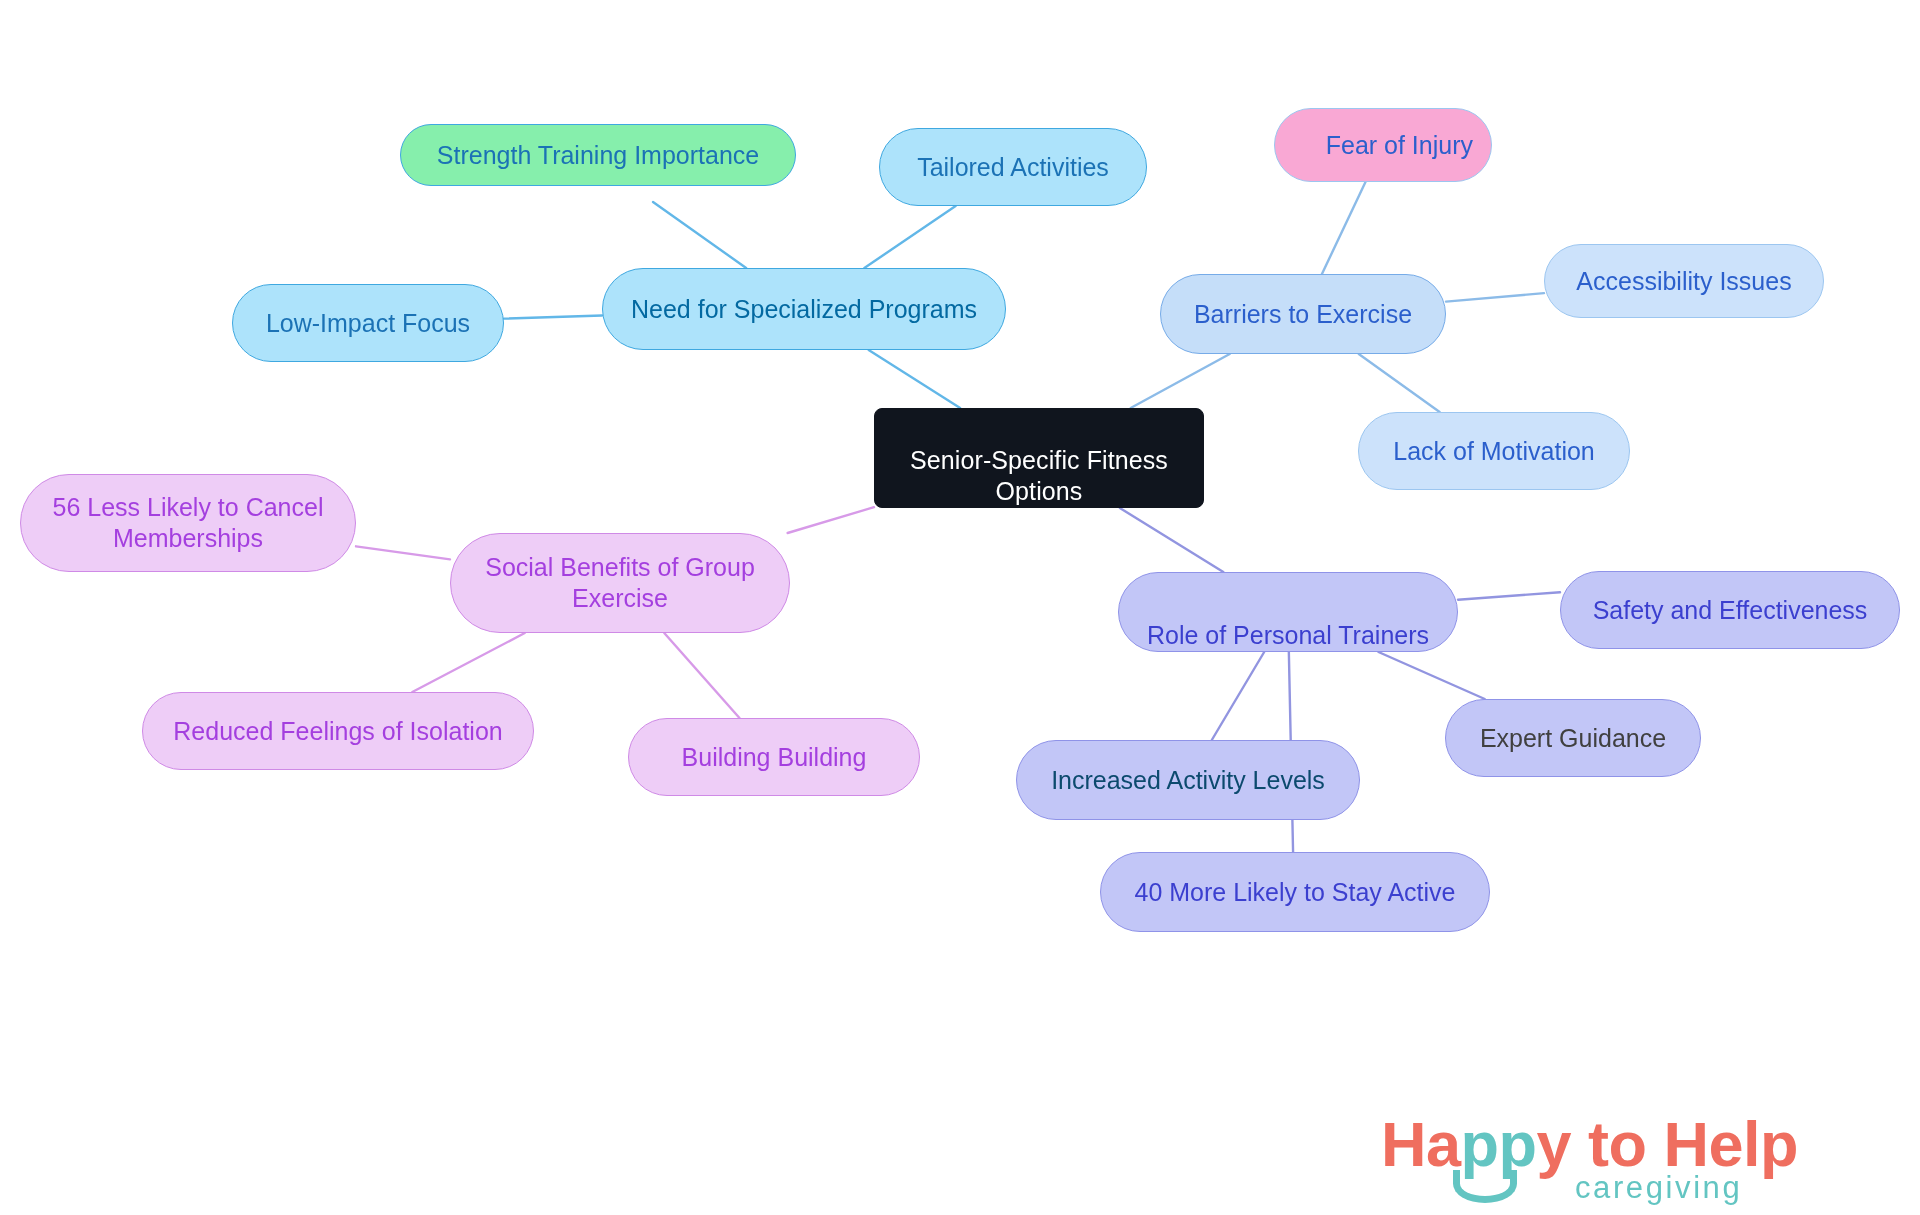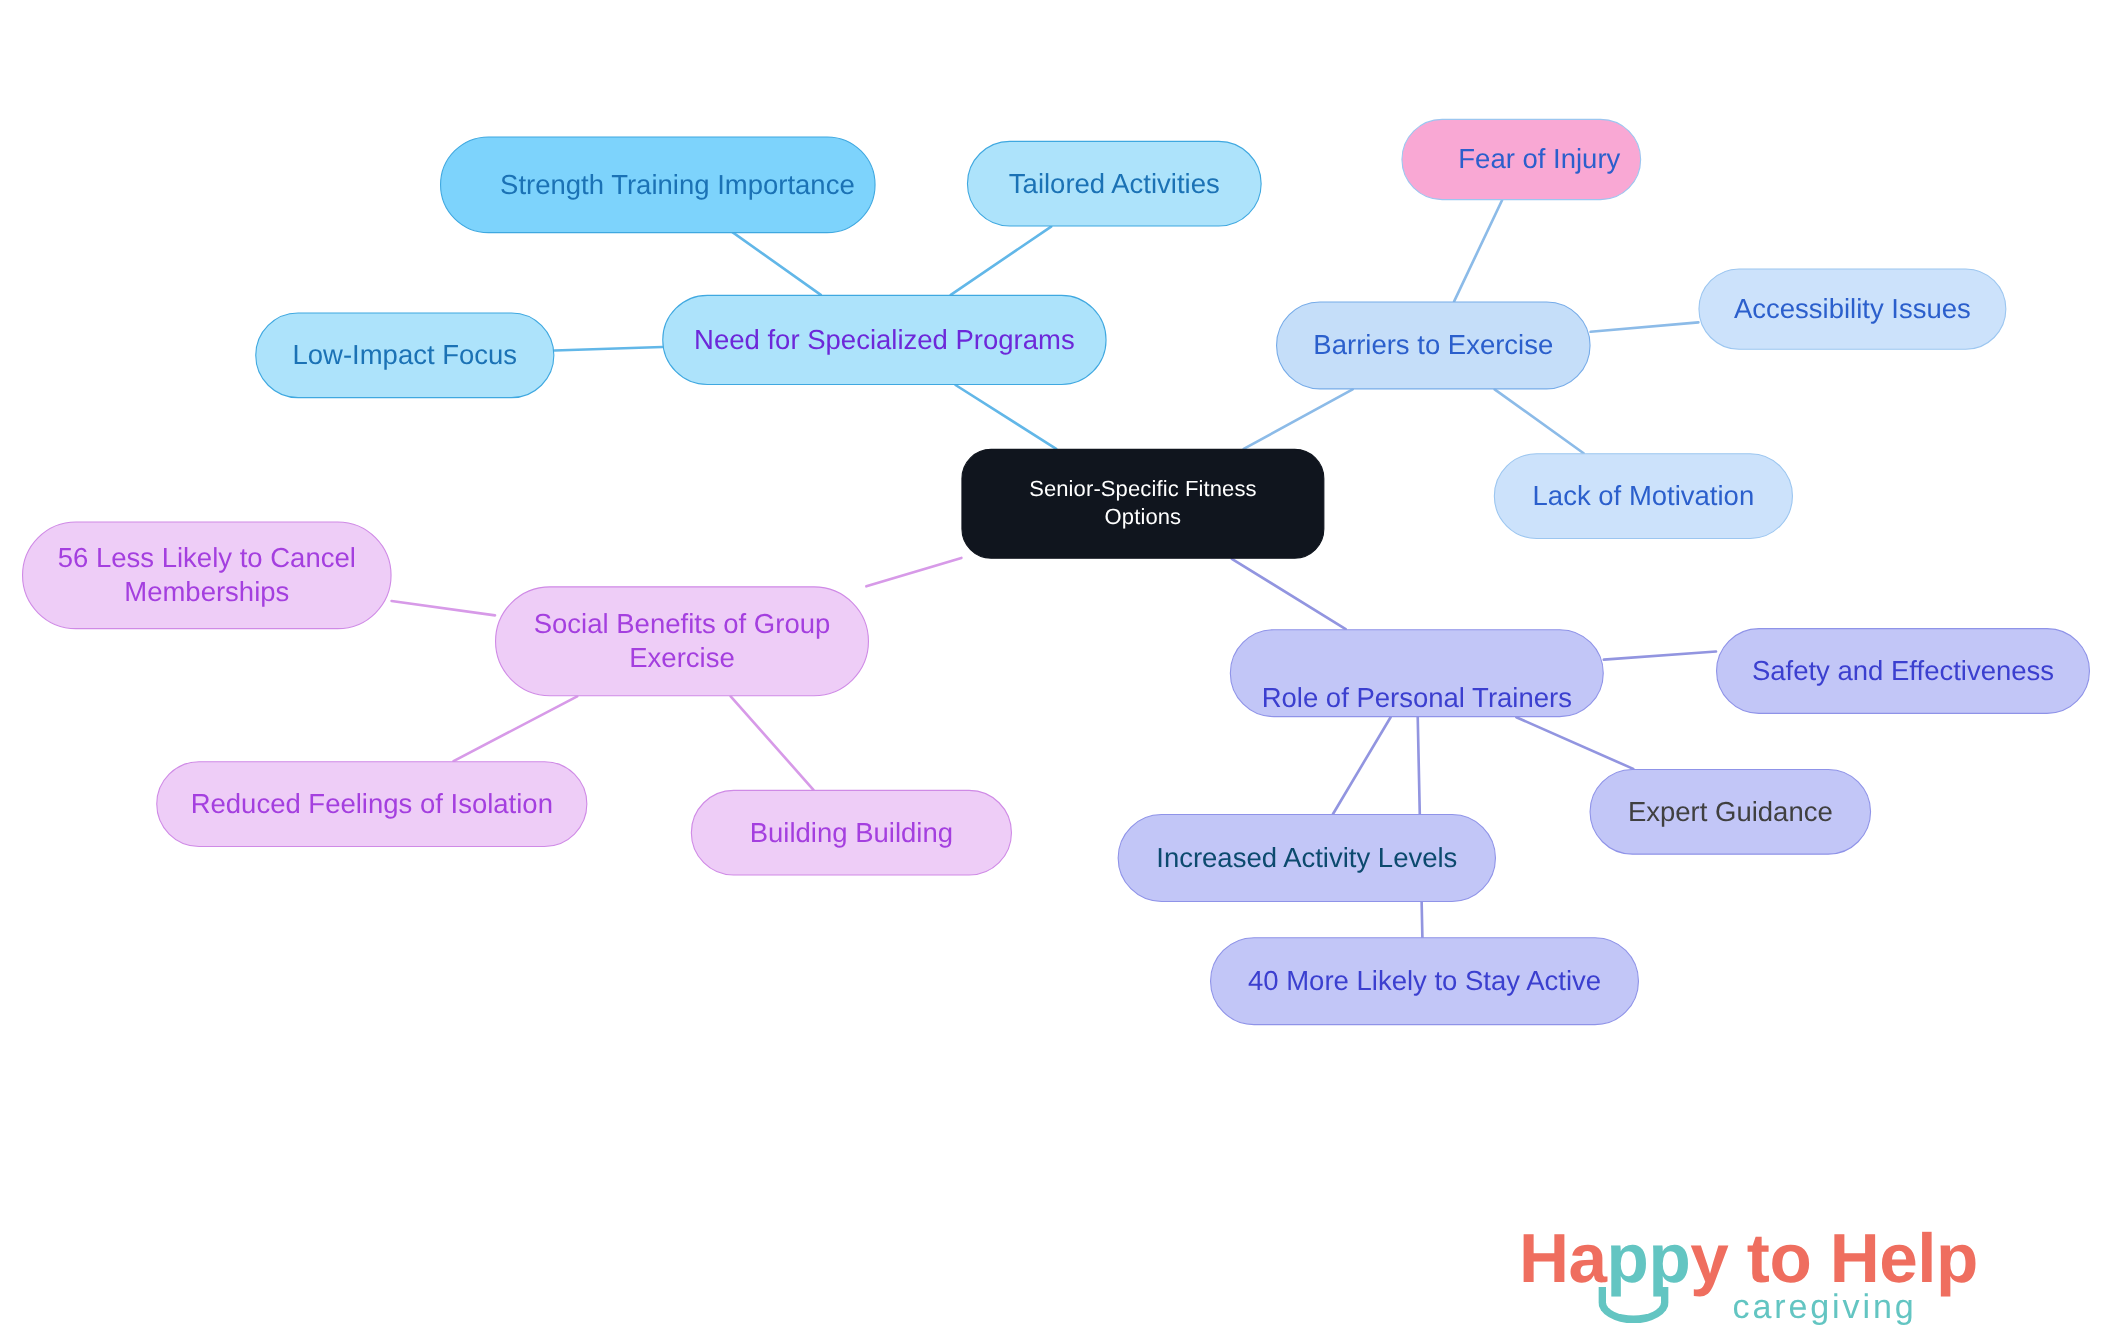--- a/index.html
+++ b/index.html
@@ -31,23 +31,24 @@
     justify-content: center;
     text-align: center;
     border-radius: 999px;
     border-width: 1.6px;
     border-style: solid;
     line-height: 1.24;
     padding: 0 18px;
     white-space: pre-line;
   }
   .node.root {
-    border-radius: 27px;
-    font-size: 20px;
+    border-radius: 8px;
+    font-size: 25px;
     letter-spacing: 0.1px;
+    align-items: flex-end;
   }
   .node.branch { font-size: 25px; }
   .node.leaf   { font-size: 25px; }
 
   #logo {
     position: absolute;
     left: 1381px;
     top: 1108px;
     width: 520px;
     height: 100px;
@@ -102,22 +103,22 @@
       <line x1="1288.845921450151" y1="652" x2="1294.154078549849" y2="903" stroke="#9295e0" stroke-width="2.4" stroke-linecap="round"></line>
       <line x1="874" y1="507.2243436754177" x2="787.6" y2="533" stroke="#d79ae8" stroke-width="2.4" stroke-linecap="round"></line>
       <line x1="450" y1="559.3888888888889" x2="356" y2="546.3333333333334" stroke="#d79ae8" stroke-width="2.4" stroke-linecap="round"></line>
       <line x1="524.7297297297297" y1="633" x2="412.31081081081084" y2="692" stroke="#d79ae8" stroke-width="2.4" stroke-linecap="round"></line>
       <line x1="664.2528735632184" y1="633" x2="739.4827586206897" y2="718" stroke="#d79ae8" stroke-width="2.4" stroke-linecap="round"></line>
     </svg>
 
   <div id="nodes">
       <div class="node root" style="left: 874px; top: 408px; width: 330px; height: 100px; background: rgb(16, 21, 30); color: rgb(255, 255, 255); border-color: rgb(16, 21, 30);"><span>Senior-Specific Fitness
 Options</span></div>
-      <div class="node branch" style="left: 602px; top: 268px; width: 404px; height: 82px; background: rgb(173, 227, 251); color: #6d28d9; border-color: rgb(63, 168, 224);"><span>Need for Specialized Programs</span></div>
-      <div class="node leaf" style="left: 400px; top: 124px; width: 396px; height: 88px; background: #7dd3fc; color: rgb(27, 114, 181); border-color: rgb(63, 168, 224); justify-content: flex-end;"><span>Strength Training Importance</span></div>
+      <div class="node branch" style="left: 602px; top: 268px; width: 404px; height: 82px; background: rgb(173, 227, 251); color: #0369a1; border-color: rgb(63, 168, 224);"><span>Need for Specialized Programs</span></div>
+      <div class="node leaf" style="left: 400px; top: 124px; width: 396px; height: 62px; background: #86efac; color: rgb(27, 114, 181); border-color: rgb(63, 168, 224);"><span>Strength Training Importance</span></div>
       <div class="node leaf" style="left: 879px; top: 128px; width: 268px; height: 78px; background: rgb(173, 227, 251); color: rgb(27, 114, 181); border-color: rgb(63, 168, 224);"><span>Tailored Activities</span></div>
       <div class="node leaf" style="left: 232px; top: 284px; width: 272px; height: 78px; background: rgb(173, 227, 251); color: rgb(27, 114, 181); border-color: rgb(63, 168, 224);"><span>Low-Impact Focus</span></div>
       <div class="node branch" style="left: 1160px; top: 274px; width: 286px; height: 80px; background: rgb(197, 222, 249); color: rgb(43, 95, 204); border-color: rgb(118, 171, 232);"><span>Barriers to Exercise</span></div>
       <div class="node leaf" style="left: 1274px; top: 108px; width: 218px; height: 74px; background: #f9a8d4; color: rgb(43, 95, 204); border-color: rgb(156, 198, 240); justify-content: flex-end;"><span>Fear of Injury</span></div>
       <div class="node leaf" style="left: 1544px; top: 244px; width: 280px; height: 74px; background: rgb(204, 226, 251); color: rgb(43, 95, 204); border-color: rgb(156, 198, 240);"><span>Accessibility Issues</span></div>
       <div class="node leaf" style="left: 1358px; top: 412px; width: 272px; height: 78px; background: rgb(204, 226, 251); color: rgb(43, 95, 204); border-color: rgb(156, 198, 240);"><span>Lack of Motivation</span></div>
       <div class="node branch" style="left: 1118px; top: 572px; width: 340px; height: 80px; background: rgb(194, 198, 247); color: rgb(59, 63, 207); border-color: rgb(143, 147, 232); align-items: flex-end;"><span>Role of Personal Trainers</span></div>
       <div class="node leaf" style="left: 1560px; top: 571px; width: 340px; height: 78px; background: rgb(194, 198, 247); color: rgb(59, 63, 207); border-color: rgb(143, 147, 232);"><span>Safety and Effectiveness</span></div>
       <div class="node leaf" style="left: 1445px; top: 699px; width: 256px; height: 78px; background: rgb(194, 198, 247); color: #404040; border-color: rgb(143, 147, 232);"><span>Expert Guidance</span></div>
       <div class="node leaf" style="left: 1016px; top: 740px; width: 344px; height: 80px; background: rgb(194, 198, 247); color: #0c4a6e; border-color: rgb(143, 147, 232);"><span>Increased Activity Levels</span></div>

